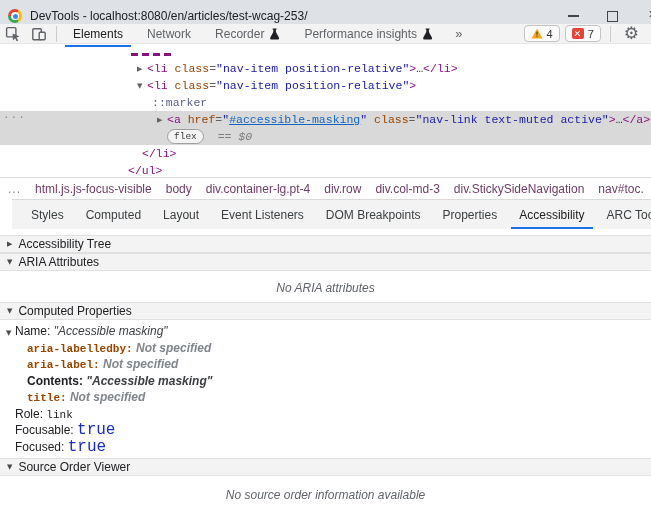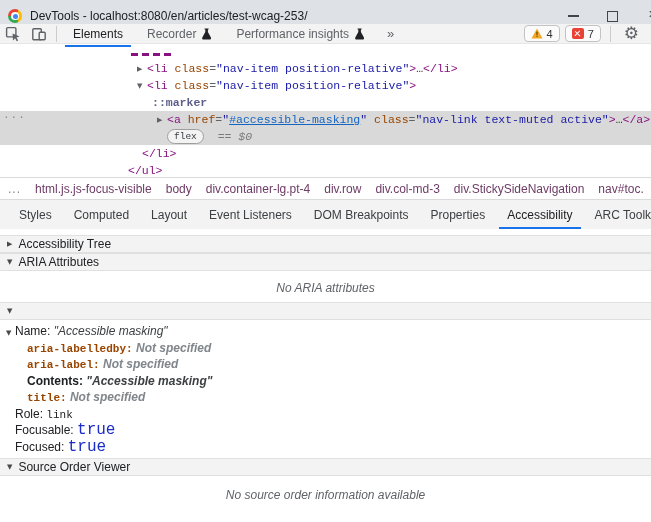--- a/index.html
+++ b/index.html
@@ -44,34 +44,34 @@
   .partial-frag{position:absolute;left:131px;top:1px;width:44px;height:3px;
        background:repeating-linear-gradient(90deg,#881280 0 7px,transparent 7px 11px);}
   .tri-code{display:inline-block;width:10px;font-size:7px;color:#5f6368;vertical-align:1px;
             font-family:"DejaVu Sans",sans-serif;}
   .tag{color:#881280;}
   .attr{color:#994500;}
   .eq{color:#5f6368;}
   .val{color:#1a1aa6;}
   .lnk{color:#1665c0;text-decoration:underline;}
   .ell{color:#303030;}
-  .pseudo{color:#5b5e8a;font-weight:bold;}
+  .pseudo{color:#5b5e8a;}
   .gutter-dots{position:absolute;left:3px;top:57px;font-size:11px;color:#8a8a8a;letter-spacing:1px;}
   .flex-badge{display:inline-block;border:1px solid #9e9e9e;border-radius:8px;padding:0 6px;
        font-size:9.5px;line-height:13px;background:#f3f3f3;color:#3c4043;vertical-align:1px;}
   .eqeq{color:#7d7d7d;}
   .dzero{color:#7d7d7d;font-style:italic;}
   
   .crumbbar{position:absolute;top:177px;left:0;right:0;height:22px;border-top:1px solid #dadada;
             display:flex;align-items:center;gap:14px;padding-left:8px;box-sizing:border-box;
             background:#fff;font-size:12px;white-space:nowrap;overflow:hidden;}
   .crumb{color:#6e3b66;}
   .crumb-overflow{color:#80868b;letter-spacing:1px;}
   
-  .panel-tabs{position:absolute;top:199px;left:0;right:0;height:30px;background:#f3f3f3;
+  .panel-tabs{position:absolute;top:199px;left:12px;right:0;height:30px;background:#f3f3f3;
               border-top:1px solid #dadada;display:flex;align-items:center;padding-left:8px;
               box-sizing:border-box;font-size:12px;color:#3c4043;}
   .p-tab{position:relative;height:29px;display:flex;align-items:center;padding:0 11px;white-space:nowrap;}
   .p-tab.active{color:#202124;}
   .p-tab.active::after{content:"";position:absolute;left:3px;right:3px;bottom:0;height:2.5px;background:#1a73e8;}
   
   .sec{position:absolute;left:0;right:0;height:18px;background:#f3f3f3;border-top:1px solid #e0e0e0;
        border-bottom:1px solid #e0e0e0;display:flex;align-items:center;gap:6px;padding-left:7px;
        box-sizing:border-box;font-size:12px;color:#202124;}
   .tri{font-family:"DejaVu Sans",sans-serif;font-size:7px;color:#4a4a4a;}
@@ -117,20 +117,23 @@
       <rect x="1.8" y="2.8" width="8.5" height="11" rx="1" fill="none" stroke="#5f6368" stroke-width="1.4"></rect>
       <rect x="8.2" y="6.2" width="6" height="7.6" rx="1" fill="#f3f3f3" stroke="#5f6368" stroke-width="1.4"></rect>
     </svg>
   </span>
   <span class="vsep"></span>
 
   <div class="dt-tab active">
     <span>Elements</span>
   </div>
   <div class="dt-tab">
+    <span>Network</span>
+  </div>
+  <div class="dt-tab">
     <span>Recorder</span>
     <span>
       <svg width="11" height="12" viewBox="0 0 11 12">
           <path d="M3.6 0.5h4v1h-.7v2.6l3 5.3c.5.9-.2 2.1-1.2 2.1H2.5c-1 0-1.7-1.2-1.2-2.1l3-5.3V1.5h-.7z" fill="#202124"></path>
         </svg>
     </span>
   </div>
   <div class="dt-tab">
     <span>Performance insights</span>
     <span>
@@ -225,20 +228,21 @@
 </div>
 
 <div class="sec" style="top:253px;">
   <span class="tri">▼</span>
   <span>ARIA Attributes</span>
 </div>
 <div class="empty-msg" style="top:281px;">No ARIA attributes</div>
 
 <div class="sec" style="top:302px;">
   <span class="tri">▼</span>
+  <span>Computed Properties</span>
 </div>
 
 <div class="props">
   <div class="prow"><span class="tri">▼</span><span class="plabel">Name:</span><span> </span><span class="pval-italic">"Accessible masking"</span></div>
   <div class="prow indent2"><span class="pname-aria">aria-labelledby:</span><span> </span><span class="pval-not">Not specified</span></div>
   <div class="prow indent2"><span class="pname-aria">aria-label:</span><span> </span><span class="pval-not">Not specified</span></div>
   <div class="prow indent2"><span class="plabel">Contents:</span><span> </span><span class="pval-italic">"Accessible masking"</span></div>
   <div class="prow indent2"><span class="pname-aria">title:</span><span> </span><span class="pval-not">Not specified</span></div>
   <div class="prow indent1"><span class="plabel">Role:</span><span> </span><span class="pval-mono">link</span></div>
   <div class="prow indent1"><span class="plabel">Focusable:</span><span> </span><span class="pval-bool">true</span></div>

